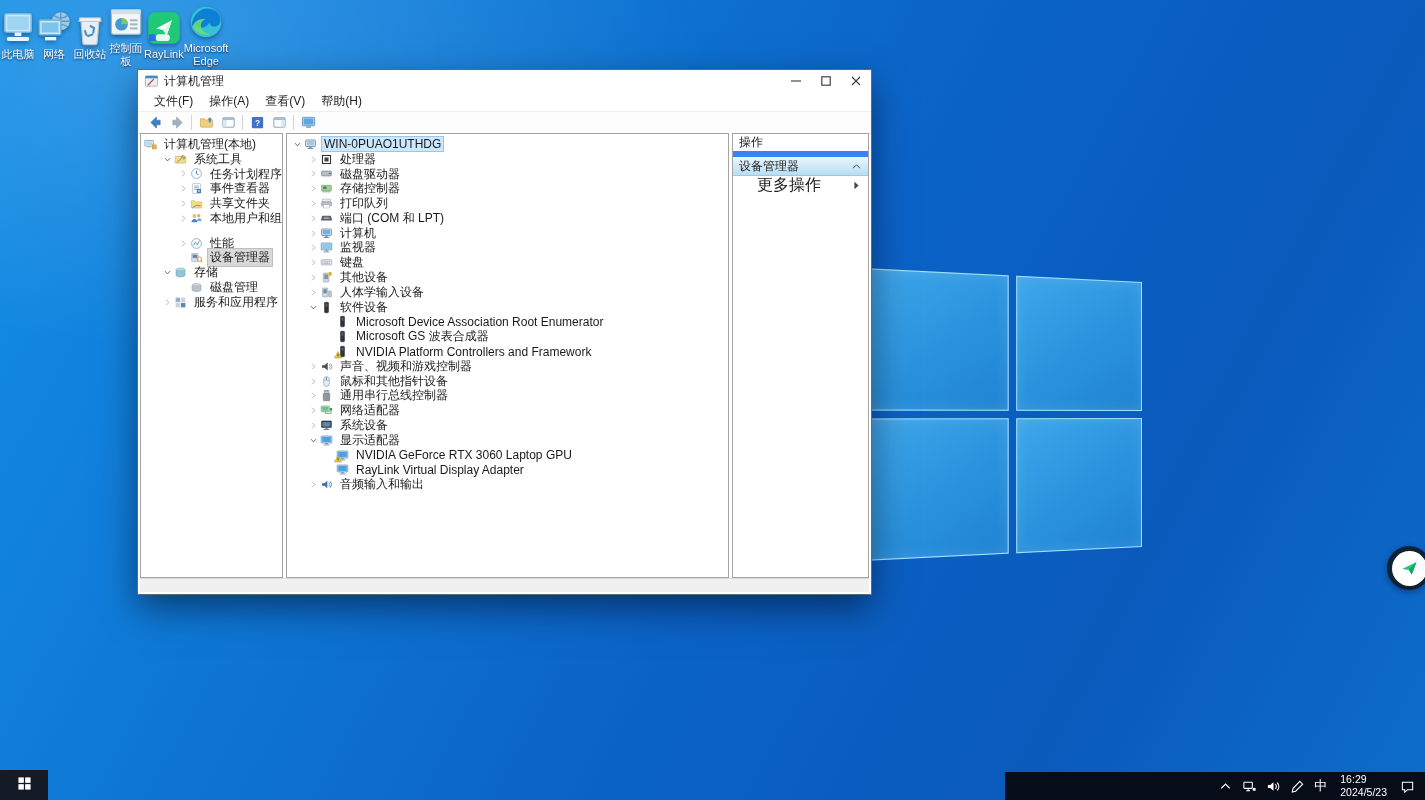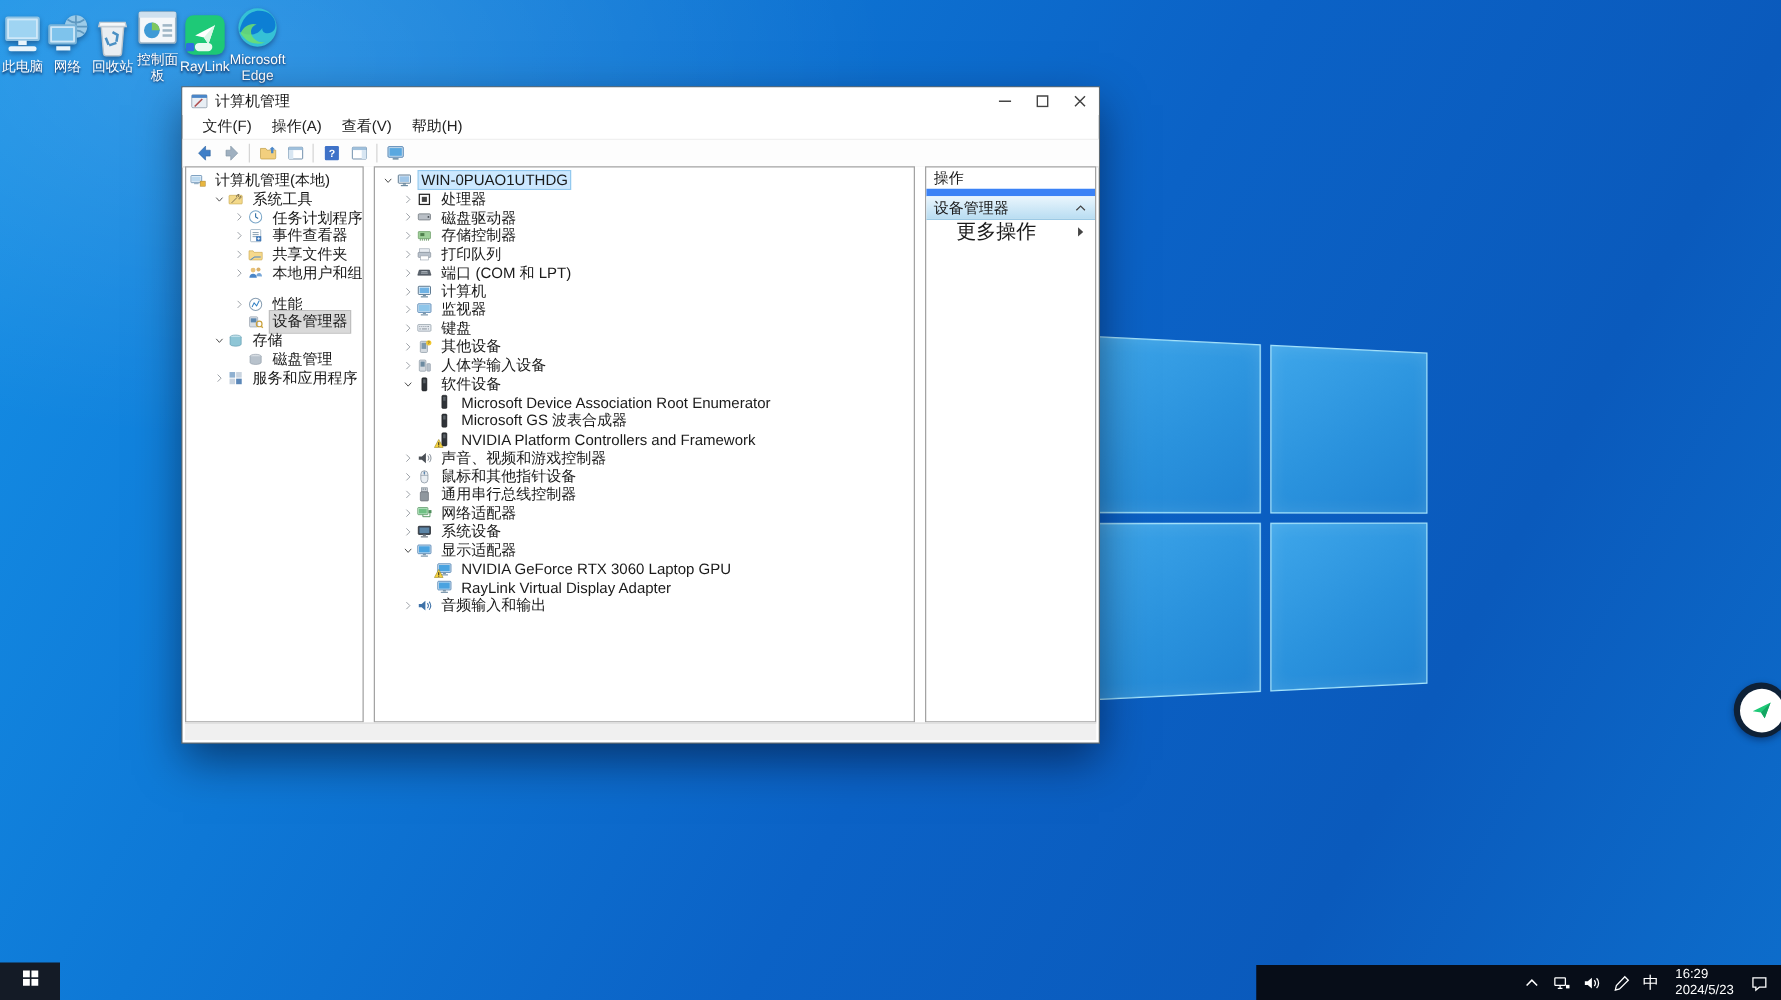--- a/index.html
+++ b/index.html
@@ -17,37 +17,37 @@
   .winlogo i{display:block;background:linear-gradient(145deg,#3ea6ea 0%,#2a92dd 55%,#1f83d3 100%);
     border:1px solid rgba(185,240,255,.85);box-shadow:inset 0 0 14px rgba(255,255,255,.12);}
   
   .dicons{position:absolute;left:0;top:4px;width:56px;display:flex;align-items:center;}
   .dicon{width:56px;margin-bottom:10px;display:flex;flex-direction:column;align-items:center;cursor:default;}
   .dicon .img{width:36px;height:36px;filter:drop-shadow(0 2px 2px rgba(0,0,30,.35));}
   .dicon .img svg{width:36px;height:36px;display:block;}
   .dicon .lbl{margin-top:2px;font-size:11px;color:#fff;text-align:center;line-height:1.15;
     text-shadow:0 1px 2px rgba(0,0,40,.8);max-width:60px;}
   
-  .window{position:absolute;left:146px;top:70px;width:733px;height:524px;background:#fff;
+  .window{position:absolute;left:138px;top:70px;width:733px;height:524px;background:#fff;
     box-shadow:0 0 0 1px #5f6a72,0 14px 34px rgba(0,0,20,.5);font-size:12px;color:#1a1a1a;}
   .titlebar{height:22px;display:flex;align-items:center;padding-left:6px;background:#fff;}
   .titlebar .appico{width:15px;height:15px;margin-right:5px;}
   .titlebar .appico svg{width:15px;height:15px;display:block;}
   .titlebar .ttl{flex:0 0 auto;font-size:12px;}
   .titlebar .sp{flex:1;}
   .wc{width:30px;height:22px;display:inline-flex;align-items:center;justify-content:center;color:#333;}
   .wc svg{width:10px;height:10px;}
   .menubar{height:19px;display:flex;align-items:center;padding-left:8px;border-bottom:1px solid #f0f0f0;}
   .menuitem{padding:0 8px;font-size:12px;color:#222;}
   .toolbar{height:21px;display:flex;align-items:center;padding-left:6px;background:#fdfdfd;
     border-bottom:1px solid #d9d9d9;}
   .toolbtn{width:22px;height:19px;display:inline-flex;align-items:center;justify-content:center;}
   .toolbtn svg{width:15px;height:15px;}
   .tsep{width:1px;height:15px;background:#d5d5d5;margin:0 3px;}
-  .panes{position:absolute;left:2px;right:2px;top:63px;bottom:16px;display:flex;gap:8px;background:#fff;}
+  .panes{position:absolute;left:2px;right:2px;top:63px;bottom:16px;display:flex;gap:3px;background:#fff;}
   .pane{background:#fff;border:1px solid #a3a3a3;overflow:hidden;}
   .pane.left{flex:0 0 141px;}
   .pane.center{flex:1;}
   .pane.right{flex:0 0 135px;}
   .statusbar{position:absolute;left:2px;right:2px;bottom:2px;height:13px;background:#f0f0f0;
     border-top:1px solid #dcdcdc;}
   
   .tree{padding-top:3px;}
   .trow{display:flex;align-items:center;height:14.8px;white-space:nowrap;cursor:default;}
   .texp{flex:0 0 14px;width:14px;display:inline-flex;align-items:center;justify-content:center;}

